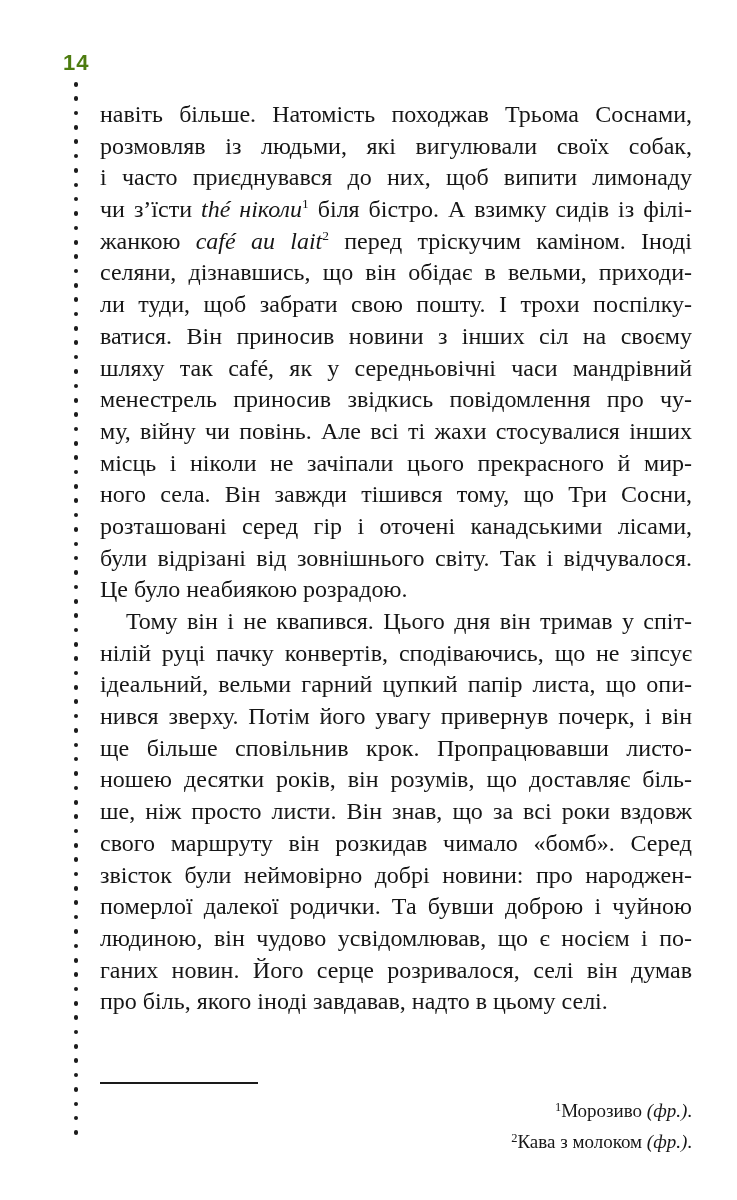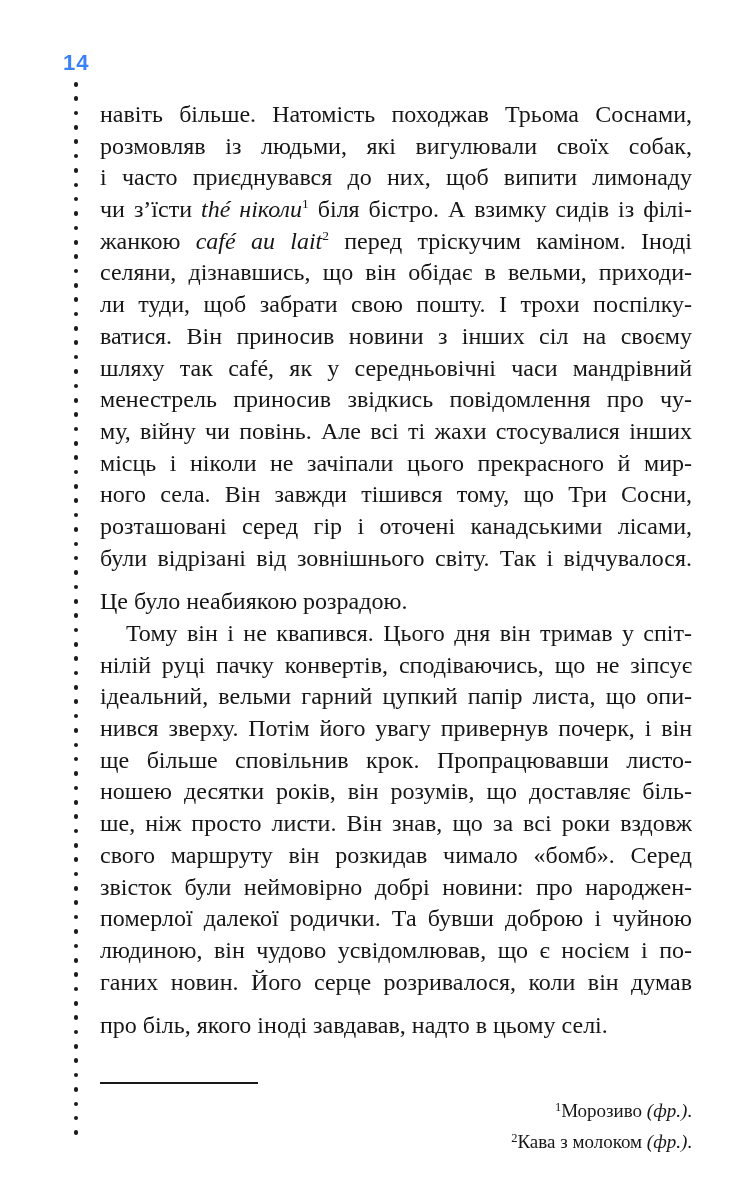--- a/index.html
+++ b/index.html
@@ -9,21 +9,21 @@
     background:#ffffff;
     font-family:"Liberation Serif", serif;
     color:#161616;
     overflow:hidden;
     margin:0 auto;
   }
   .page-number {
     position:absolute; left:63px; top:50px;
     font-family:"Liberation Sans", sans-serif;
     font-weight:700; font-size:22px; letter-spacing:1px;
-    color:#3b82f6;
+    color:#4d7c0f;
   }
   .dots {
     position:absolute; left:73px; top:82px;
     width:6px; height:1053px;
     display:flex; flex-direction:column;
     justify-content:space-between; align-items:center;
   }
   .dot {
     width:4.6px; height:4.6px; border-radius:50%;
     background:#1b1b1b; flex:0 0 auto;
@@ -31,21 +31,21 @@
   .body-text {
     position:absolute; left:100px; top:99px; width:592px;
     font-size:24px; line-height:31.7px;
   }
   .line {
     text-align:justify;
     text-align-last:justify;
     height:31.7px; overflow:hidden;
     white-space:normal;
   }
-  .line.para-end { text-align-last:left;margin-top:12px; }
+  .line.para-end { text-align-last:left; }
   .line.indent { text-indent:26px; }
   .line em { font-style:italic; }
   sup.fn-ref {
     font-size:0.56em; line-height:0; vertical-align:super; font-style:normal;
   }
   .footnote-rule {
     position:absolute; left:100px; top:1082px;
     width:158px; height:2px; background:#1a1a1a;
   }
   .footnotes {
@@ -164,21 +164,21 @@
       <div class="line"><span>нілій руці пачку конвертів, сподіваючись, що не зіпсує</span></div>
       <div class="line"><span>ідеальний, вельми гарний цупкий папір листа, що опи-</span></div>
       <div class="line"><span>нився зверху. Потім його увагу привернув почерк, і він</span></div>
       <div class="line"><span>ще більше сповільнив крок. Пропрацювавши листо-</span></div>
       <div class="line"><span>ношею десятки років, він розумів, що доставляє біль-</span></div>
       <div class="line"><span>ше, ніж просто листи. Він знав, що за всі роки вздовж</span></div>
       <div class="line"><span>свого маршруту він розкидав чимало «бомб». Серед</span></div>
       <div class="line"><span>звісток були неймовірно добрі новини: про народжен-</span></div>
       <div class="line"><span>померлої далекої родички. Та бувши доброю і чуйною</span></div>
       <div class="line"><span>людиною, він чудово усвідомлював, що є носієм і по-</span></div>
-      <div class="line"><span>ганих новин. Його серце розривалося, коли він думав</span></div>
+      <div class="line"><span>ганих новин. Його серце розривалося, селі він думав</span></div>
       <div class="line para-end"><span>про біль, якого іноді завдавав, надто в цьому селі.</span></div>
     </div>
 
   <div class="footnote-rule"></div>
 
   <div class="footnotes">
       <div class="footnote"><span class="fmark">1</span><span>Морозиво </span><em>(фр.)</em><span>.</span></div>
       <div class="footnote"><span class="fmark">2</span><span>Кава з молоком </span><em>(фр.)</em><span>.</span></div>
     </div>
 </div>

